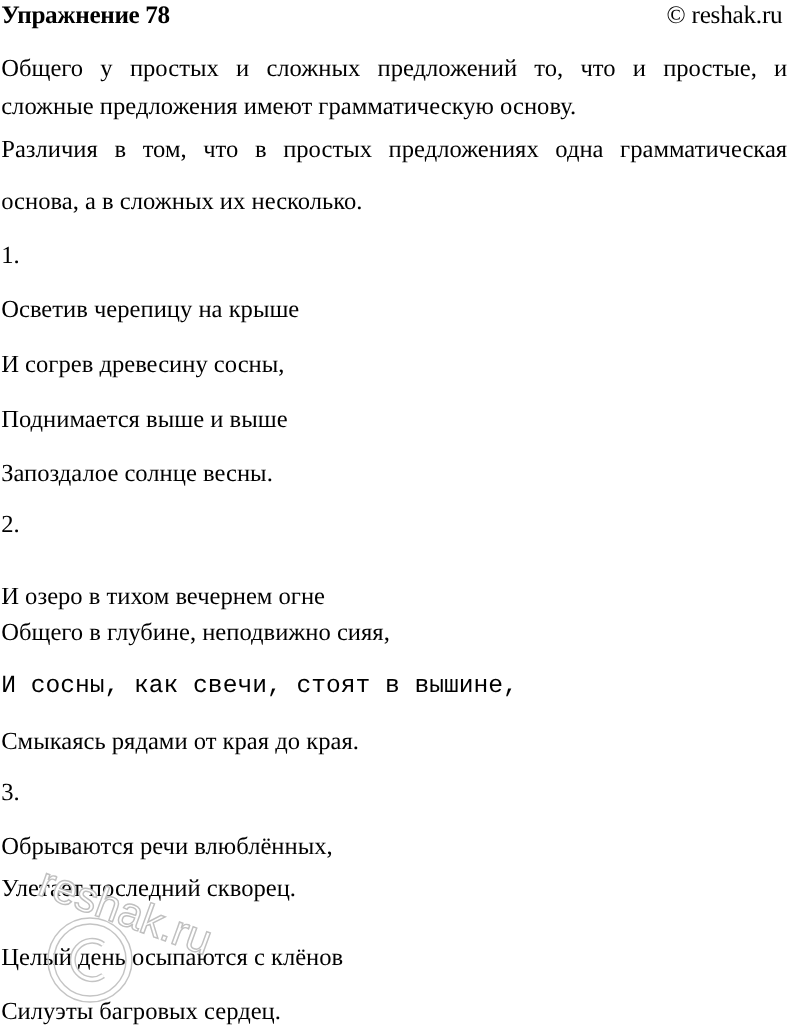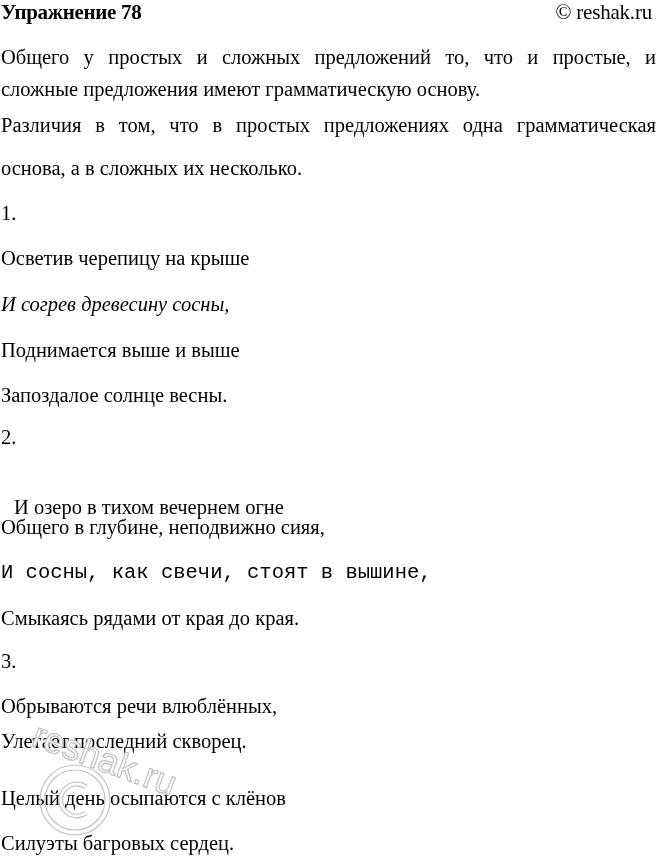--- a/index.html
+++ b/index.html
@@ -78,26 +78,26 @@
 
 <div class="line" style="top:112px;">
   <span class="jl">Различия в том, что в простых предложениях одна грамматическая</span>
 </div>
 <div class="line" style="top:155px;">
   <span>основа, а в сложных их несколько.</span>
 </div>
 
 <div class="line" style="top:200px;">1.</div>
 <div class="line" style="top:245px;">Осветив черепицу на крыше</div>
-<div class="line" style="top:291px;font-style:italic;">И согрев древесину сосны,</div>
+<div class="line" style="top:291px;">И согрев древесину сосны,</div>
 <div class="line" style="top:337px;">Поднимается выше и выше</div>
 <div class="line" style="top:382px;">Запоздалое солнце весны.</div>
 
 <div class="line" style="top:424px;">2.</div>
-<div class="line" style="top:494px;margin-left:13px;">И озеро в тихом вечернем огне</div>
+<div class="line" style="top:484px;">И озеро в тихом вечернем огне</div>
 <div class="line" style="top:514px;">Общего в глубине, неподвижно сияя,</div>
 <div class="line" style="top:560px;font-family:Liberation Mono, monospace;">И сосны, как свечи, стоят в вышине,</div>
 <div class="line" style="top:605px;">Смыкаясь рядами от края до края.</div>
 
 <div class="line" style="top:648px;">3.</div>
 <div class="line" style="top:693px;">Обрываются речи влюблённых,</div>
 <div class="line" style="top:728px;">Улетает последний скворец.</div>
 <div class="line" style="top:785px;">Целый день осыпаются с клёнов</div>
 <div class="line" style="top:830px;">Силуэты багровых сердец.</div>
 

